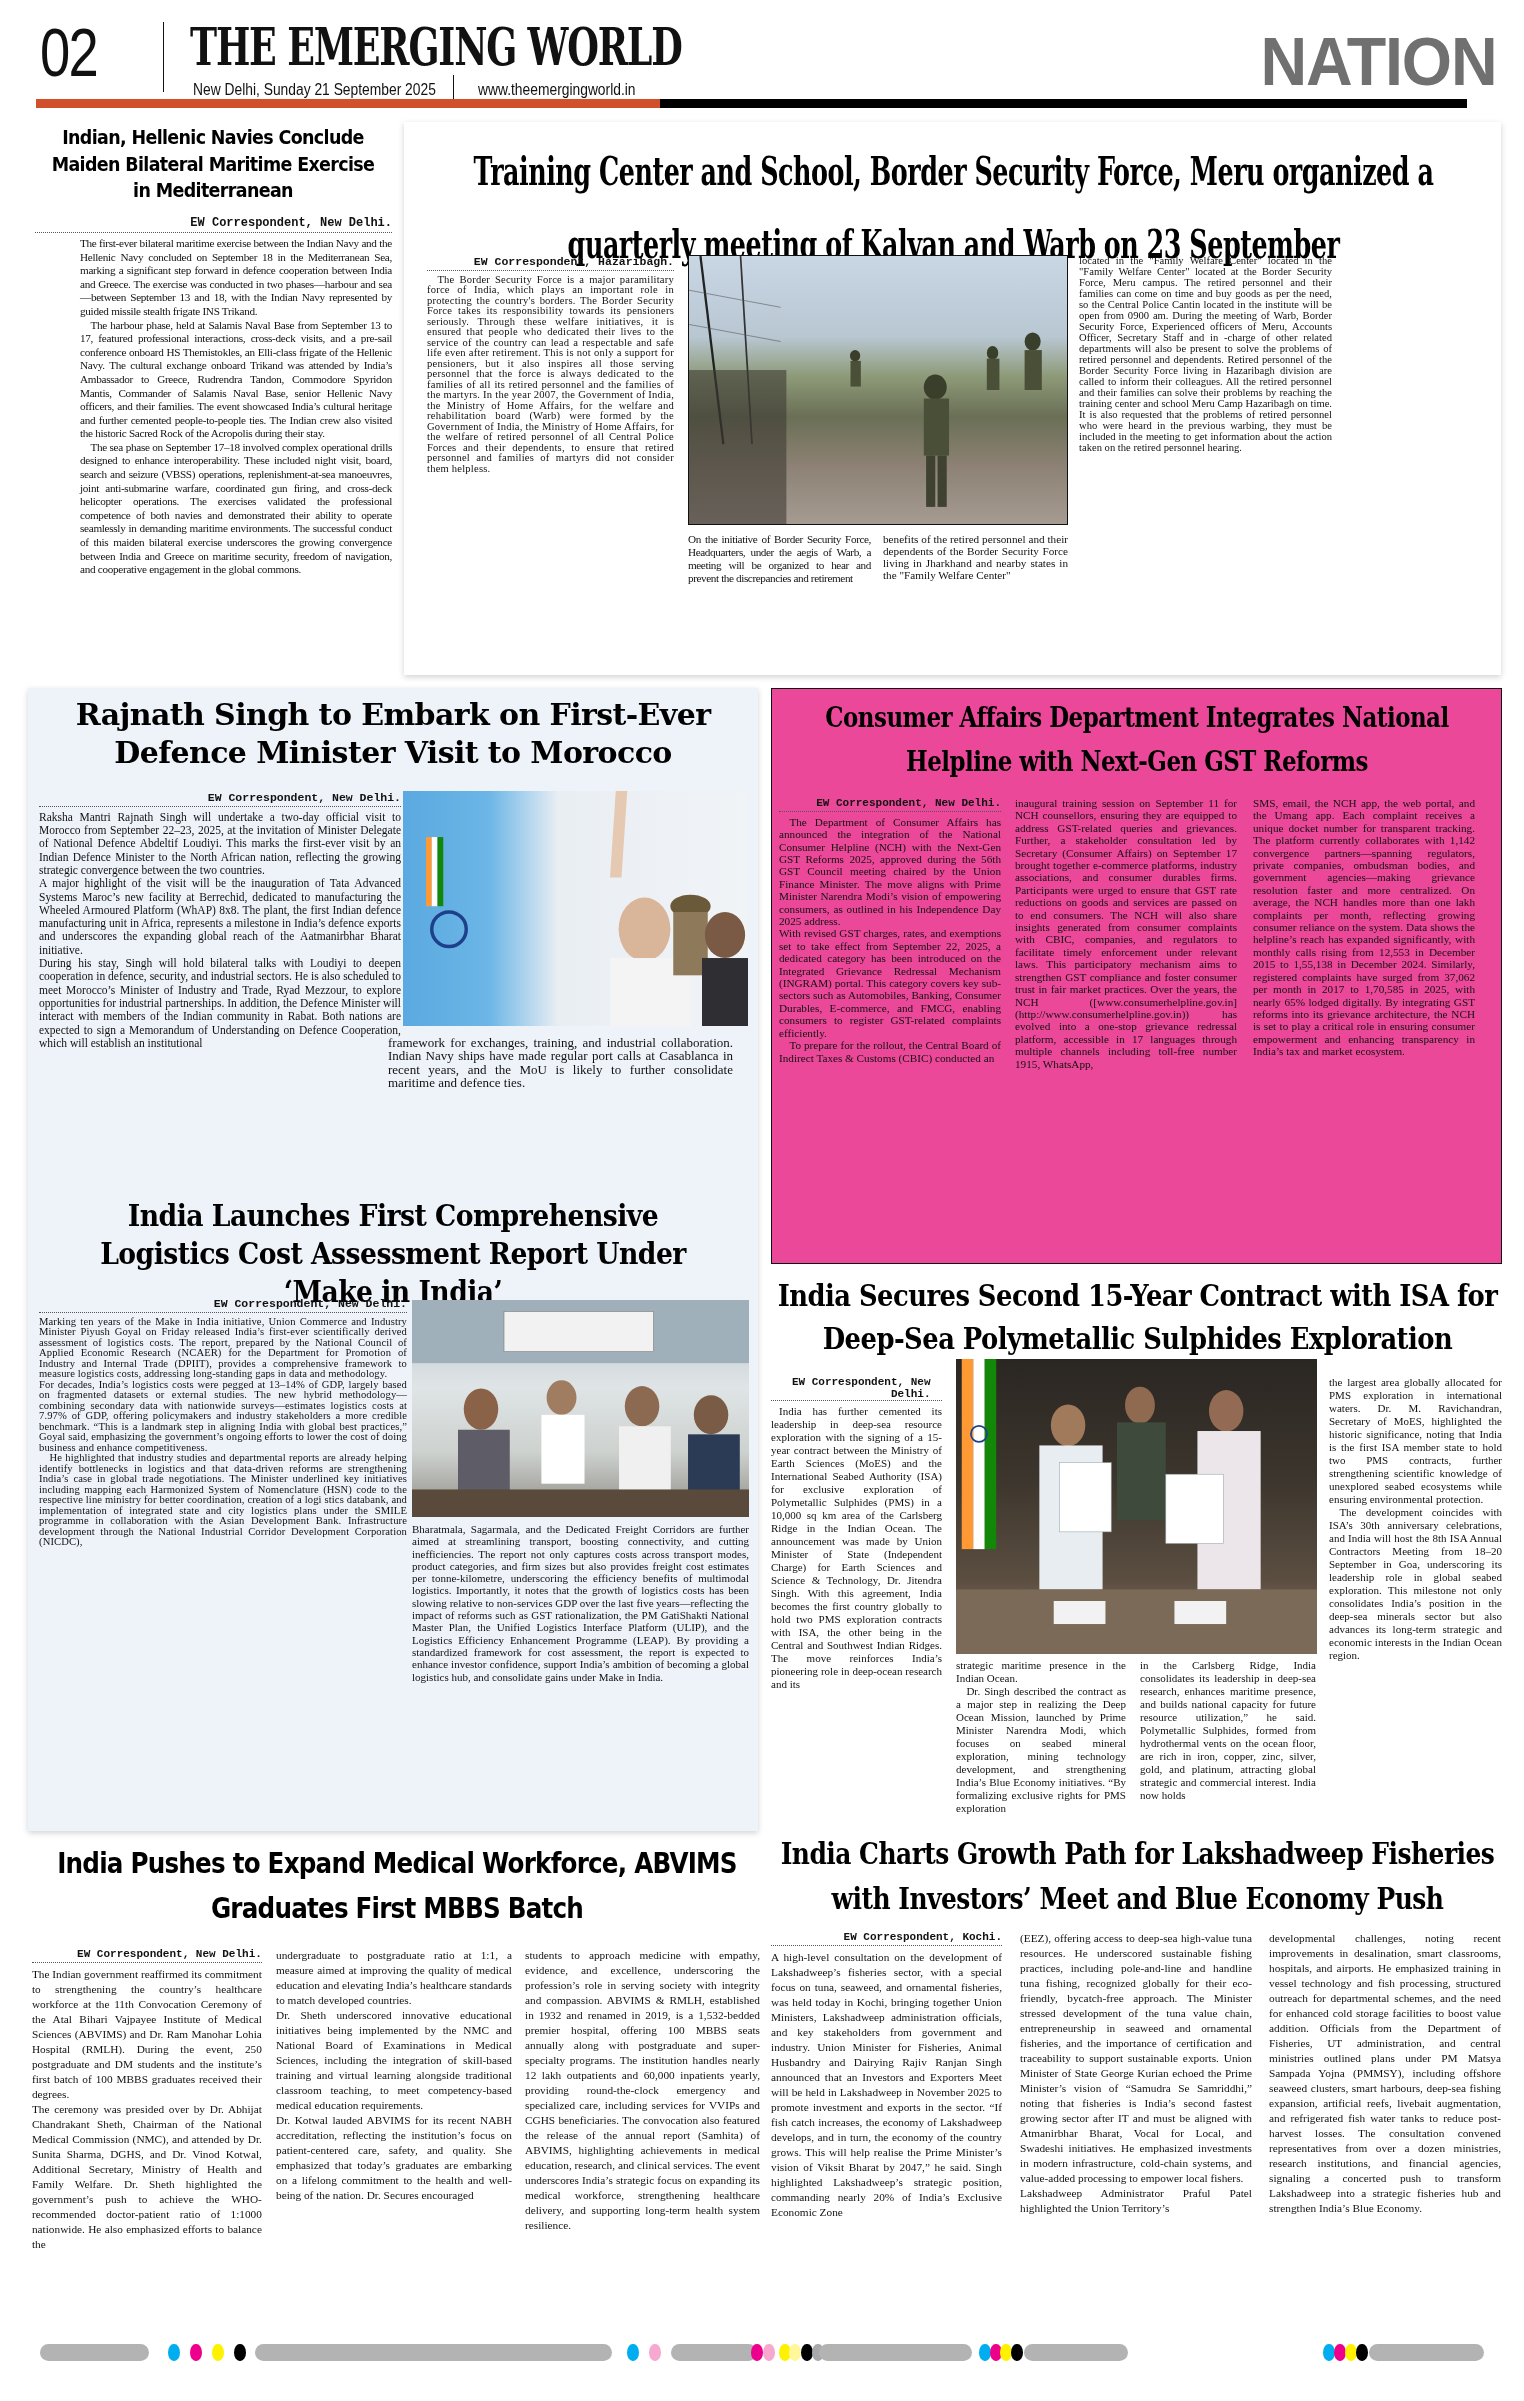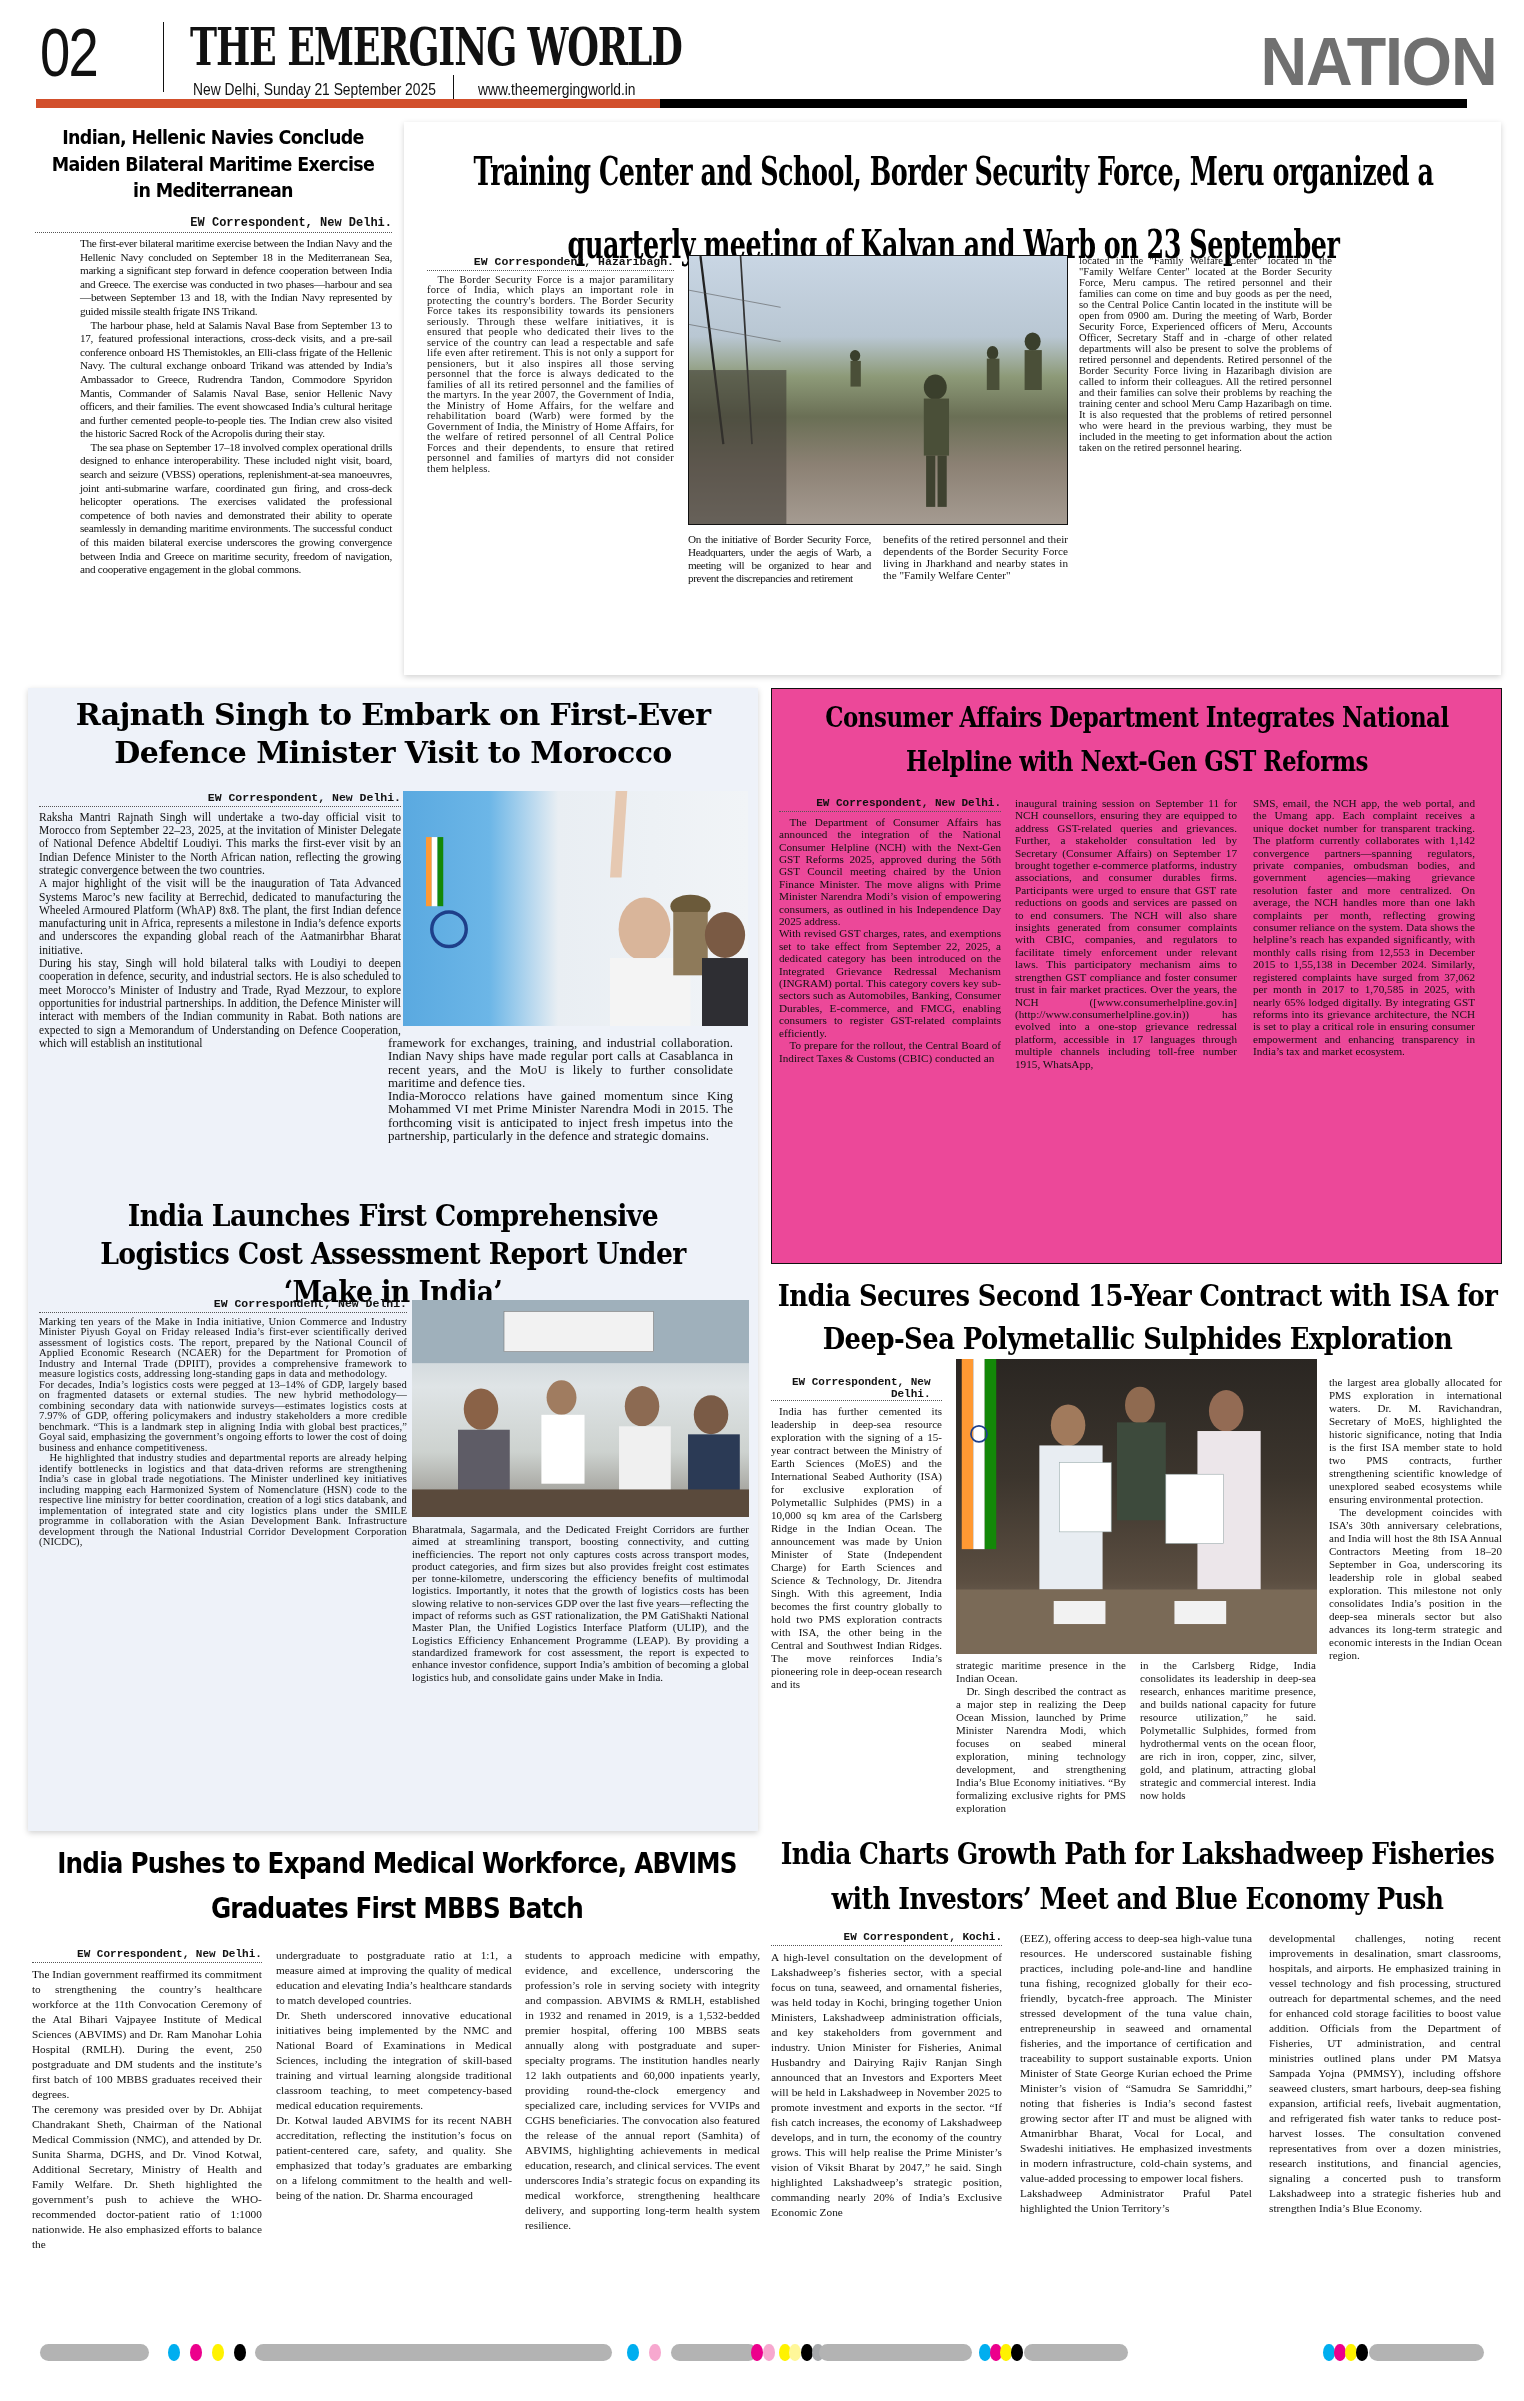--- a/index.html
+++ b/index.html
@@ -117,21 +117,20 @@
     <ellipse cx="420" cy="240" rx="45" ry="55" fill="#d9b59a"></ellipse>
     <rect x="360" y="290" width="140" height="118" fill="#f4f4f4"></rect>
     <ellipse cx="500" cy="200" rx="35" ry="20" fill="#6b5a3a"></ellipse>
     <rect x="470" y="210" width="60" height="110" fill="#8e7a5a"></rect>
     <ellipse cx="560" cy="250" rx="35" ry="40" fill="#7a5a44"></ellipse>
     <rect x="520" y="290" width="80" height="118" fill="#2e2e33"></rect>
   </svg>
 </div>
 <div class="abs body" style="left:388px; top:1036px; width:345px; font-size:13px; line-height:13.3px;">
   <p>framework for exchanges, training, and industrial collaboration. Indian Navy ships have made regular port calls at Casablanca in recent years, and the MoU is likely to further consolidate maritime and defence ties.</p>
-  <p>India-Morocco relations have gained momentum since King Mohammed VI met Prime Minister Narendra Modi in 2015. The forthcoming visit is anticipated to inject fresh impetus into the partnership, particularly in the defence and strategic domains.</p>
 </div>
 
 <div class="abs" style="left:35px; top:1197px; width:716px;">
   <div class="hl" style="font-size:29px; line-height:38px; padding:0 23px; transform:scaleX(0.92); transform-origin:center top;">India Launches First Comprehensive Logistics Cost Assessment Report Under ‘Make in India’</div>
 </div>
 <div class="abs" style="left:39px; top:1297px; width:368px;">
   <div class="byline" style="font-size:11.5px;">EW Correspondent, New Delhi.</div>
   <div class="body" style="font-size:10.6px; line-height:10.5px; letter-spacing:0.1px;">
     <p>Marking ten years of the Make in India initiative, Union Commerce and Industry Minister Piyush Goyal on Friday released India’s first-ever scientifically derived assessment of logistics costs. The report, prepared by the National Council of Applied Economic Research (NCAER) for the Department for Promotion of Industry and Internal Trade (DPIIT), provides a comprehensive framework to measure logistics costs, addressing long-standing gaps in data and methodology.</p>
     <p>For decades, India’s logistics costs were pegged at 13–14% of GDP, largely based on fragmented datasets or external studies. The new hybrid methodology—combining secondary data with nationwide surveys—estimates logistics costs at 7.97% of GDP, offering policymakers and industry stakeholders a more credible benchmark. “This is a landmark step in aligning India with global best practices,” Goyal said, emphasizing the government’s ongoing efforts to lower the cost of doing business and enhance competitiveness.</p>
@@ -211,21 +210,21 @@
   <div class="abs" style="left:2.9px; top:107px; width:230px;">
     <div class="byline" style="font-size:11px;">EW Correspondent, New Delhi.</div>
     <div class="body" style="font-size:11.3px; line-height:15px;">
       <p>The Indian government reaffirmed its commitment to strengthening the country’s healthcare workforce at the 11th Convocation Ceremony of the Atal Bihari Vajpayee Institute of Medical Sciences (ABVIMS) and Dr. Ram Manohar Lohia Hospital (RMLH). During the event, 250 postgraduate and DM students and the institute’s first batch of 100 MBBS graduates received their degrees.</p>
       <p>The ceremony was presided over by Dr. Abhijat Chandrakant Sheth, Chairman of the National Medical Commission (NMC), and attended by Dr. Sunita Sharma, DGHS, and Dr. Vinod Kotwal, Additional Secretary, Ministry of Health and Family Welfare. Dr. Sheth highlighted the government’s push to achieve the WHO-recommended doctor-patient ratio of 1:1000 nationwide. He also emphasized efforts to balance the</p>
     </div>
   </div>
   <div class="abs body" style="left:247px; top:107px; width:236px; font-size:11.3px; line-height:15px;">
     <p>undergraduate to postgraduate ratio at 1:1, a measure aimed at improving the quality of medical education and elevating India’s healthcare standards to match developed countries.</p>
     <p>Dr. Sheth underscored innovative educational initiatives being implemented by the NMC and National Board of Examinations in Medical Sciences, including the integration of skill-based training and virtual learning alongside traditional classroom teaching, to meet competency-based medical education requirements.</p>
-    <p>Dr. Kotwal lauded ABVIMS for its recent NABH accreditation, reflecting the institution’s focus on patient-centered care, safety, and quality. She emphasized that today’s graduates are embarking on a lifelong commitment to the health and well-being of the nation. Dr. Sharma encouraged</p>
+    <p>Dr. Kotwal lauded ABVIMS for its recent NABH accreditation, reflecting the institution’s focus on patient-centered care, safety, and quality. She emphasized that today’s graduates are embarking on a lifelong commitment to the health and well-being of the nation. Dr. Secures encouraged</p>
   </div>
   <div class="abs body" style="left:496px; top:107px; width:235px; font-size:11.3px; line-height:15px;">students to approach medicine with empathy, evidence, and excellence, underscoring the profession’s role in serving society with integrity and compassion. ABVIMS &amp; RMLH, established in 1932 and renamed in 2019, is a 1,532-bedded premier hospital, offering 100 MBBS seats annually along with postgraduate and super-specialty programs. The institution handles nearly 12 lakh outpatients and 60,000 inpatients yearly, providing round-the-clock emergency and specialized care, including services for VVIPs and CGHS beneficiaries. The convocation also featured the release of the annual report (Samhita) of ABVIMS, highlighting achievements in medical education, research, and clinical services. The event underscores India’s strategic focus on expanding its medical workforce, strengthening healthcare delivery, and supporting long-term health system resilience.</div>
 </div>
 
 <div class="abs" style="left:771px; top:1832px; width:734px; height:529px;">
   <div class="hl" style="font-size:29px; line-height:45px; transform:scaleX(0.86); transform-origin:center top; width:851px; margin-left:-59px;">India Charts Growth Path for Lakshadweep Fisheries with Investors’ Meet and Blue Economy Push</div>
   <div class="abs" style="left:0px; top:99px; width:231px;">
     <div class="byline" style="font-size:11px;">EW Correspondent, Kochi.</div>
     <div class="body" style="font-size:11.3px; line-height:15px;">A high-level consultation on the development of Lakshadweep’s fisheries sector, with a special focus on tuna, seaweed, and ornamental fisheries, was held today in Kochi, bringing together Union Ministers, Lakshadweep administration officials, and key stakeholders from government and industry. Union Minister for Fisheries, Animal Husbandry and Dairying Rajiv Ranjan Singh announced that an Investors and Exporters Meet will be held in Lakshadweep in November 2025 to promote investment and exports in the sector. “If fish catch increases, the economy of Lakshadweep develops, and in turn, the economy of the country grows. This will help realise the Prime Minister’s vision of Viksit Bharat by 2047,” he said. Singh highlighted Lakshadweep’s strategic position, commanding nearly 20% of India’s Exclusive Economic Zone</div>
   </div>

